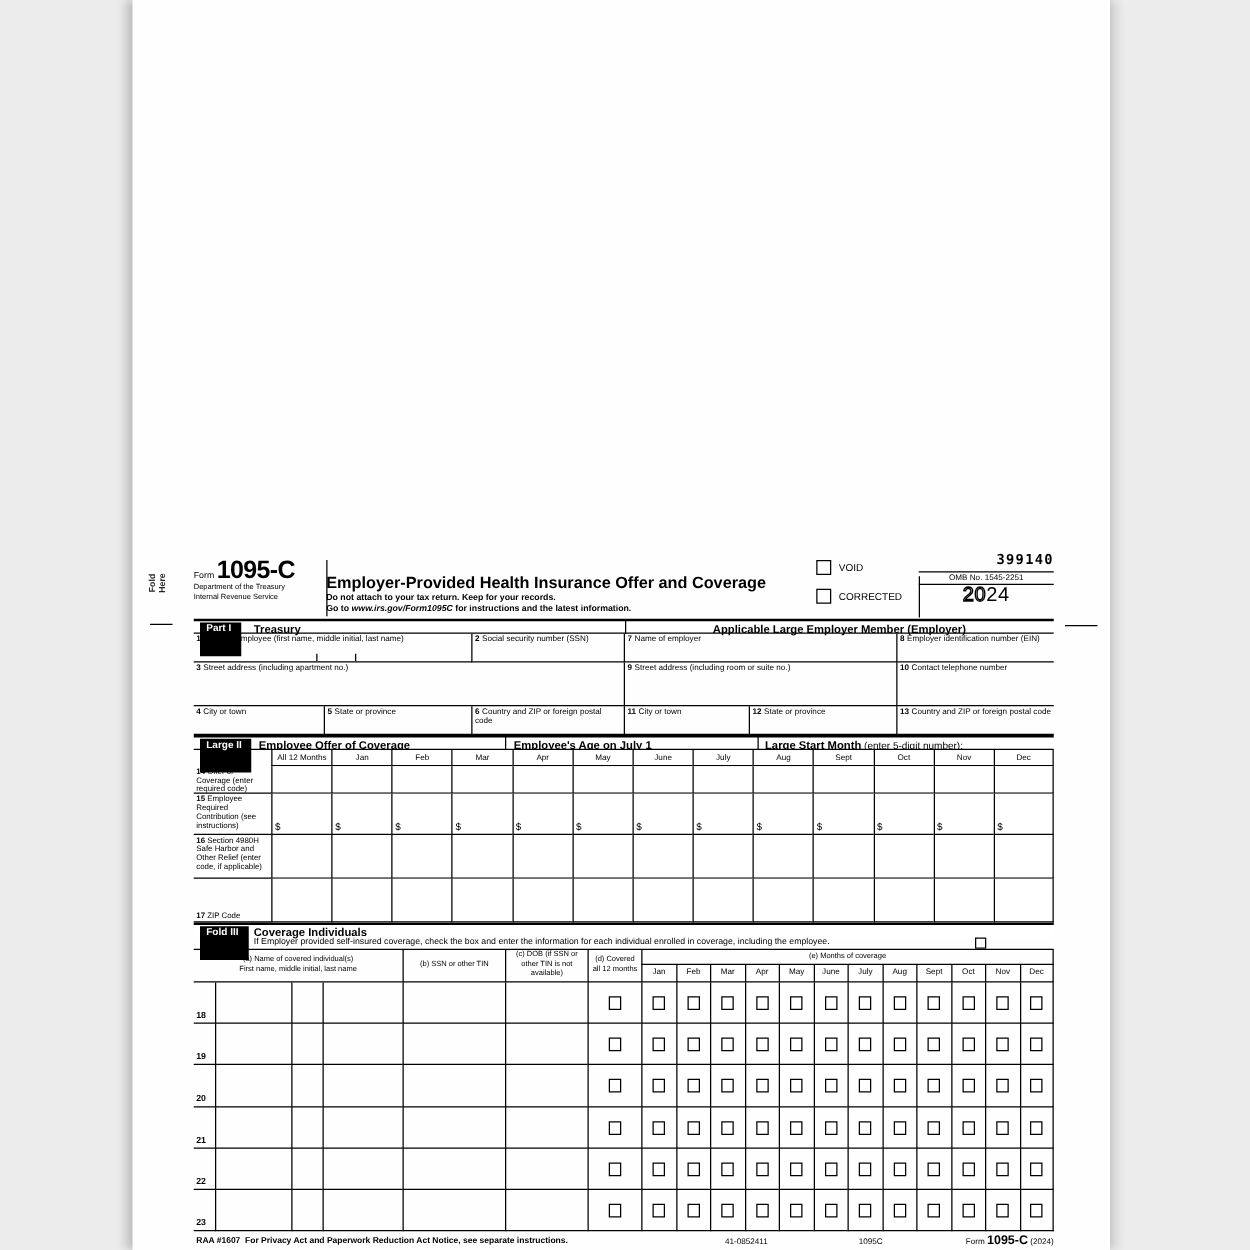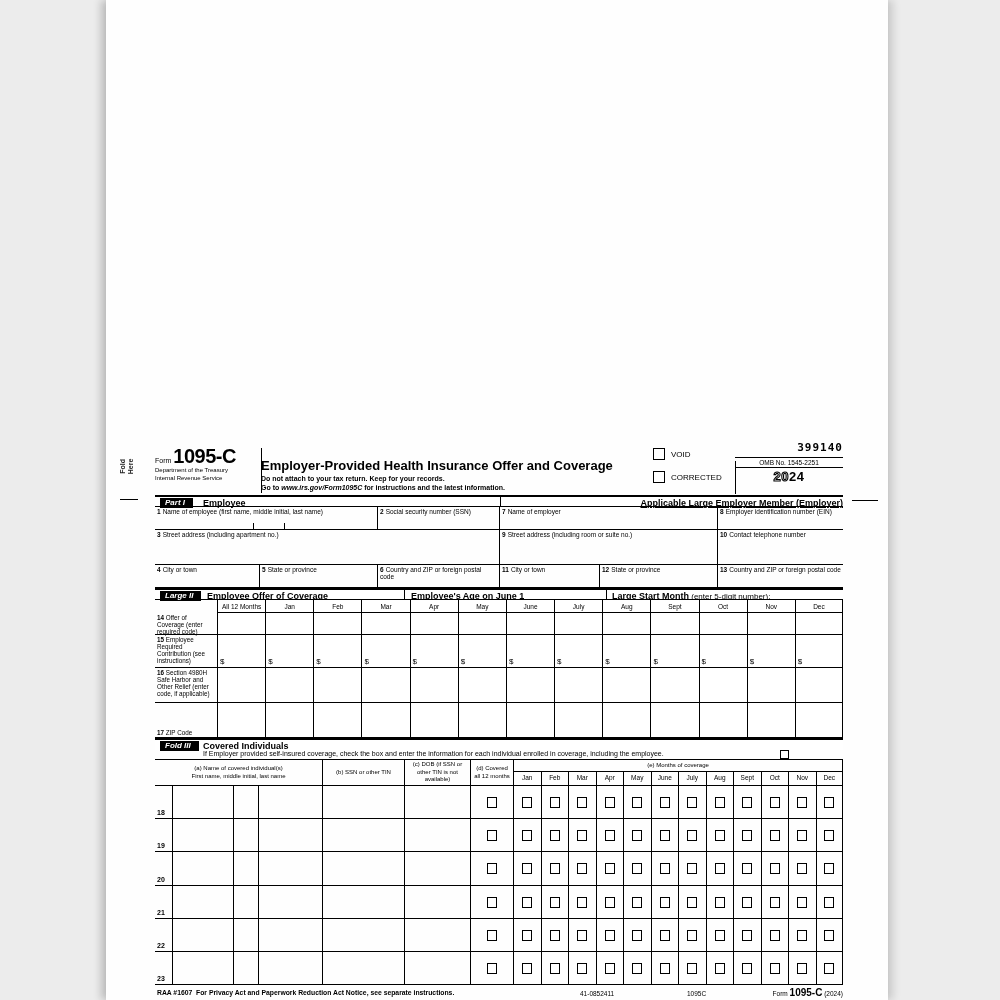--- a/index.html
+++ b/index.html
@@ -22,27 +22,27 @@
   .dept { font-size:6px; line-height:1.3; }
   .hc { position:absolute; left:106px; top:19px; width:384px; text-align:left; }
   .title { font-size:13px; font-weight:bold; line-height:1.05; }
   .sub { font-size:7px; font-weight:bold; margin-top:2px; }
   .hv { position:absolute; left:498px; top:7px; width:84px; }
   .hv .row { display:flex; align-items:center; gap:6px; font-size:8px; height:14px; margin-bottom:9px; }
   .cb { display:inline-block; width:12px; height:12px; border:1.2px solid #000; background:#fff; }
   .ho { position:absolute; left:580px; top:1px; width:108px; }
   .serial { font-family:"DejaVu Sans Mono",monospace; font-weight:bold; font-size:11px; text-align:right; letter-spacing:1px; }
   .ombbox { border-top:1px solid #000; border-bottom:1px solid #000; margin-top:3px; text-align:center; font-size:6.5px; padding:1px 0; }
-  .year { text-align:center; font-size:13px; font-weight:bold; letter-spacing:.5px; margin-top:0px; line-height:17px; }
+  .year { text-align:center; font-size:16px; font-weight:normal; letter-spacing:.5px; margin-top:0px; line-height:17px; }
   .y-out { color:#fff; -webkit-text-stroke:1.1px #000; }
 
   
   .bar { position:absolute; left:0; width:688px; height:12px; border-top:2px solid #000; border-bottom:1px solid #000; background:#fff; }
   .bar.nb { border-bottom:none; }
-  .chip { position:absolute; left:5px; top:1px; background:#000; color:#fff; font-weight:bold; font-style:italic; font-size:8px; line-height:9px; padding:0 8px 1px 5px; }
+  .chip { position:absolute; left:5px; top:1px; background:#000; color:#fff; font-weight:bold; font-size:8px; line-height:9px; padding:0 8px 18px 5px; }
   .bart { position:absolute; top:1px; font-size:9px; font-weight:bold; white-space:nowrap; }
 
   
   .c { position:absolute; border-right:1px solid #000; border-bottom:1px solid #000; font-size:6.5px; line-height:1.15; padding:1px 2px; overflow:hidden; }
   .c.nr { border-right:none; }
   .fnum { font-weight:bold; margin-right:2px; }
   .tick { position:absolute; bottom:0; width:1px; height:6px; background:#000; }
 
   
   .p2cell { position:absolute; border-left:1px solid #000; border-bottom:1px solid #000; background:#fff; }
@@ -112,22 +112,22 @@
     </div>
     <div class="vline" style="left:580px;top:21px;height:33px;"></div>
     <div class="ho">
       <div class="serial">399140</div>
       <div class="ombbox">OMB No. 1545-2251</div>
       <div class="year"><span class="y-out">20</span><span>24</span></div>
     </div>
 
     <div class="bar" style="top:55px;">
       <span class="chip">Part I</span>
-      <span class="bart" style="left:48px;">Employee</span>
-      <span class="bart" style="left:345px;width:343px;text-align:right;text-decoration:underline;">Applicable Large Employer Member (Employer)</span>
+      <span class="bart" style="left:48px;">Treasury</span>
+      <span class="bart" style="left:345px;width:343px;text-align:center;">Applicable Large Employer Member (Employer)</span>
     </div>
     <div class="vline" style="left:345px;top:56px;height:11px;"></div>
 
     <div class="c" style="left:0;top:67px;width:223px;height:23px;">
       <span class="fnum">1</span><span>Name of employee (first name, middle initial, last name)</span>
       <span class="tick" style="left:98px;"></span>
       <span class="tick" style="left:129px;"></span>
     </div>
     <div class="c" style="left:223px;top:67px;width:122px;height:23px;"><span class="fnum">2</span><span>Social security number (SSN)</span></div>
     <div class="c" style="left:345px;top:67px;width:218px;height:23px;"><span class="fnum">7</span><span>Name of employer</span></div>
@@ -140,29 +140,29 @@
     <div class="c" style="left:0;top:125px;width:105px;height:23px;"><span class="fnum">4</span><span>City or town</span></div>
     <div class="c" style="left:105px;top:125px;width:118px;height:23px;"><span class="fnum">5</span><span>State or province</span></div>
     <div class="c" style="left:223px;top:125px;width:122px;height:23px;"><span class="fnum">6</span><span>Country and ZIP or foreign postal code</span></div>
     <div class="c" style="left:345px;top:125px;width:100px;height:23px;"><span class="fnum">11</span><span>City or town</span></div>
     <div class="c" style="left:445px;top:125px;width:118px;height:23px;"><span class="fnum">12</span><span>State or province</span></div>
     <div class="c nr" style="left:563px;top:125px;width:125px;height:23px;"><span class="fnum">13</span><span>Country and ZIP or foreign postal code</span></div>
 
     <div class="bar" style="top:148px;">
       <span class="chip">Large II</span>
       <span class="bart" style="left:52px;">Employee Offer of Coverage</span>
-      <span class="bart" style="left:256px;">Employee's Age on June 1</span>
+      <span class="bart" style="left:256px;">Employee's Age on July 1</span>
       <span class="bart" style="left:457px;"><b>Large Start Month</b><span style="font-weight:normal;font-size:8px;"> (enter 5-digit number):</span></span>
     </div>
     <div class="vline" style="left:249px;top:149px;height:11px;"></div>
     <div class="vline" style="left:451px;top:149px;height:11px;"></div>
 
     <div class="bar nb" style="top:298px;">
       <span class="chip">Fold III</span>
-      <span class="bart" style="left:48px;">Covered Individuals</span>
+      <span class="bart" style="left:48px;">Coverage Individuals</span>
     </div>
     <div class="instr">
       <span class="txt">If Employer provided self-insured coverage, check the box and enter the information for each individual enrolled in coverage, including the employee.</span>
       <span class="cbx"></span>
     </div>
 
     <div class="p3h nl" style="left:0;top:320px;width:167px;height:26px;">
       <span>(a) Name of covered individual(s)</span>
       <span class="b1">First name, middle initial, last name</span>
     </div>

